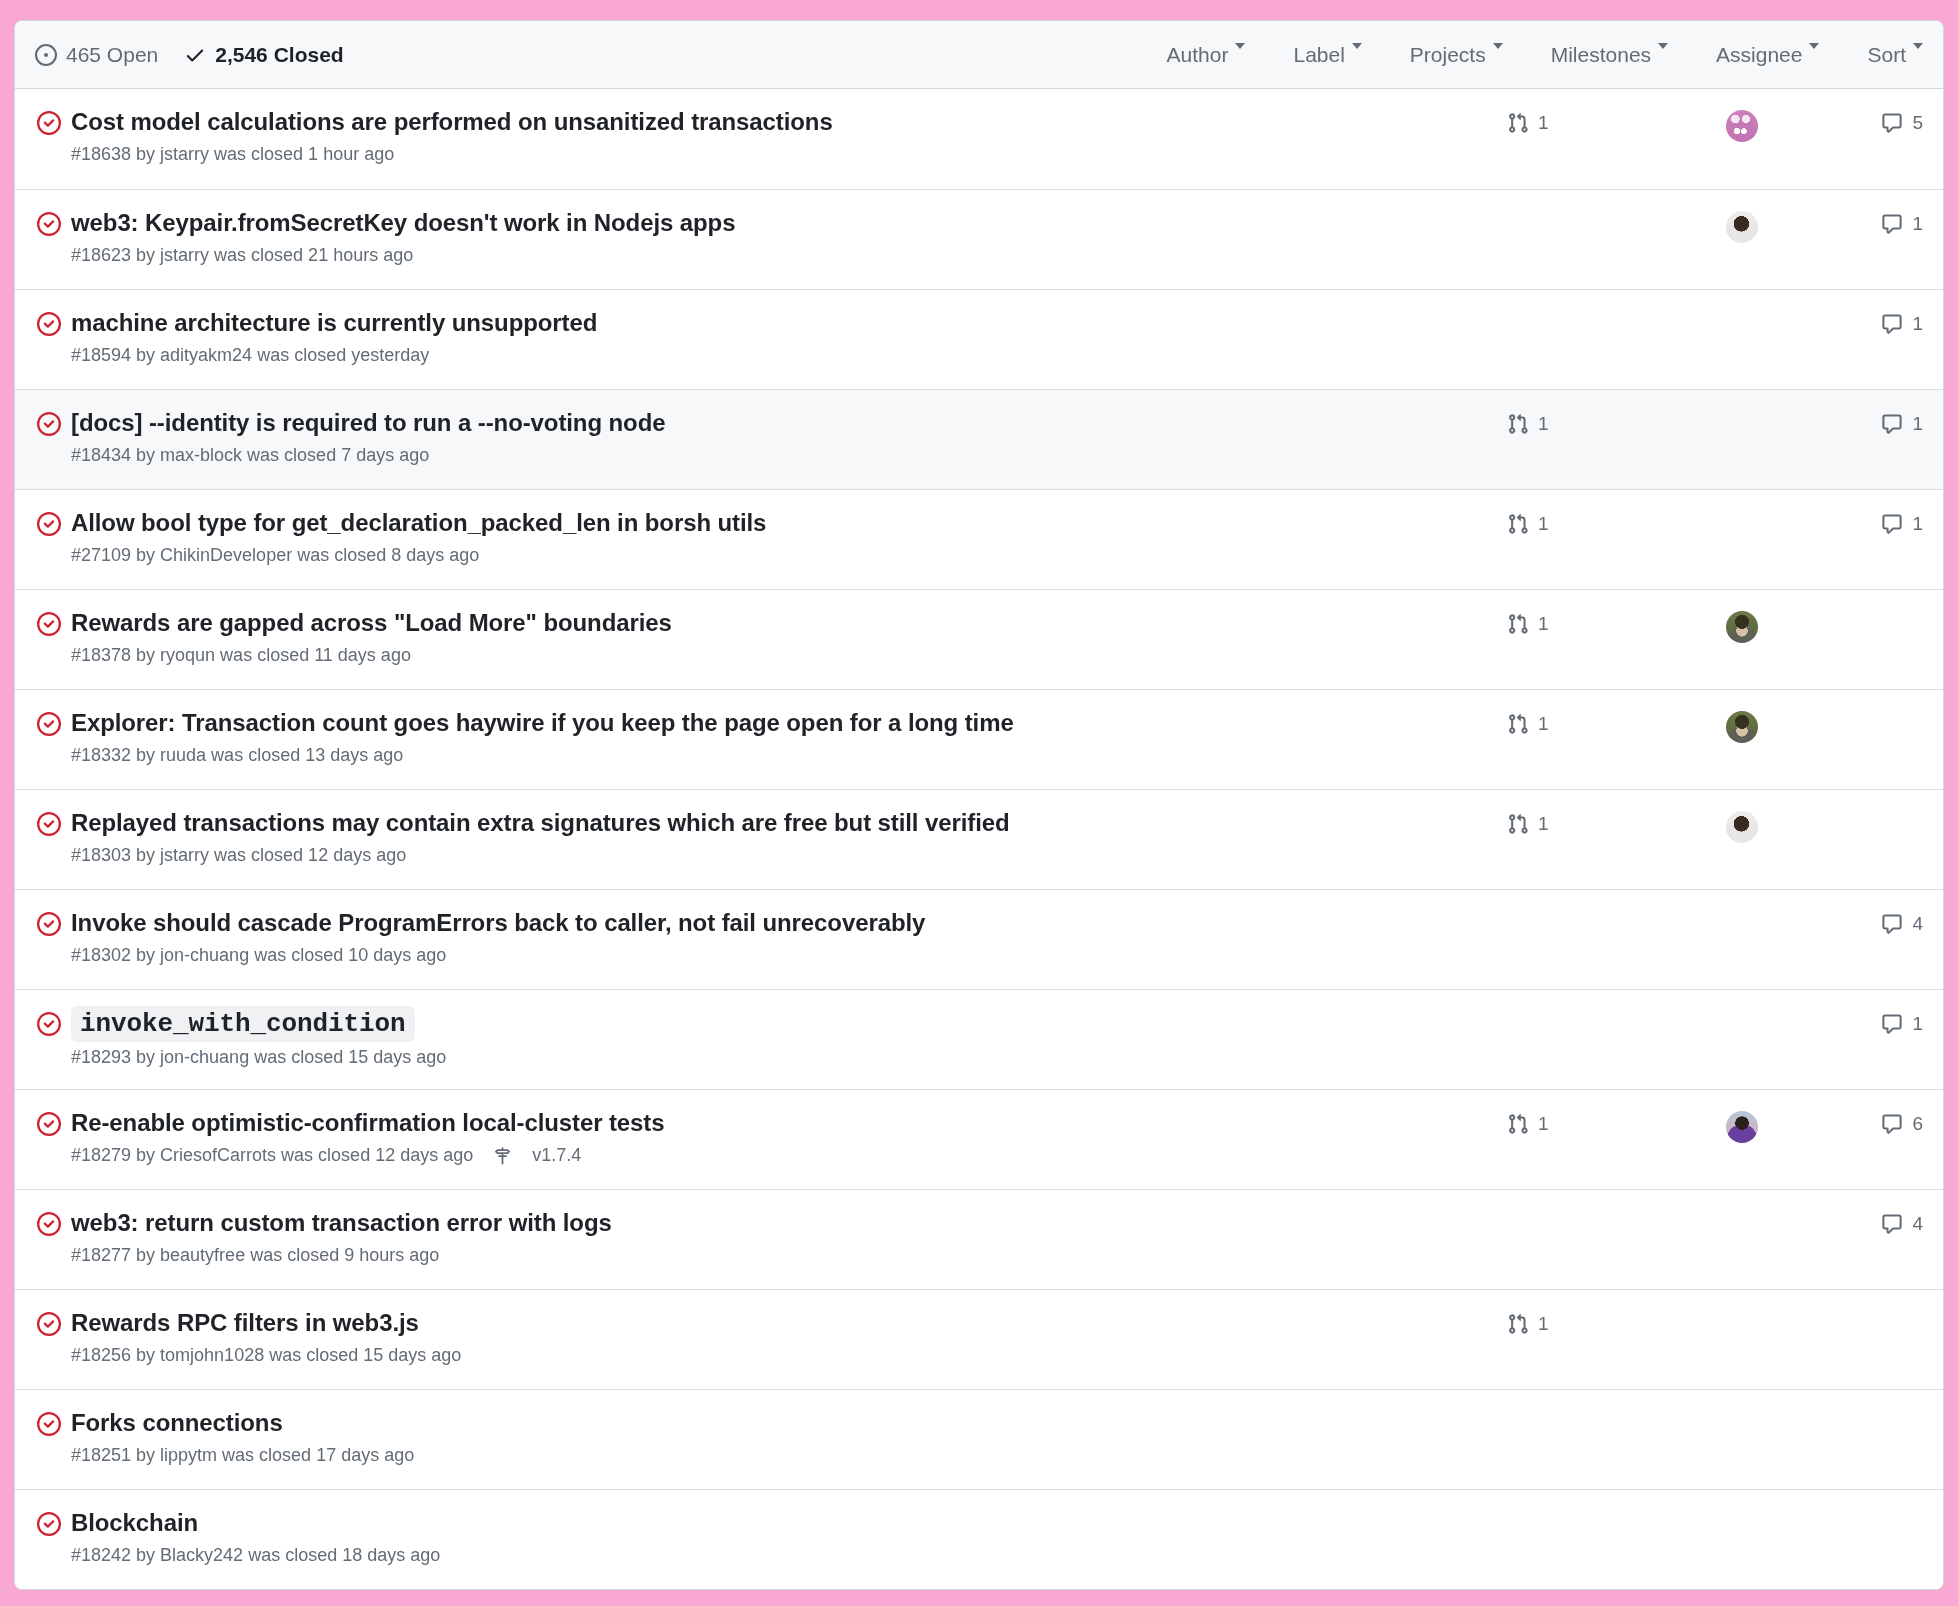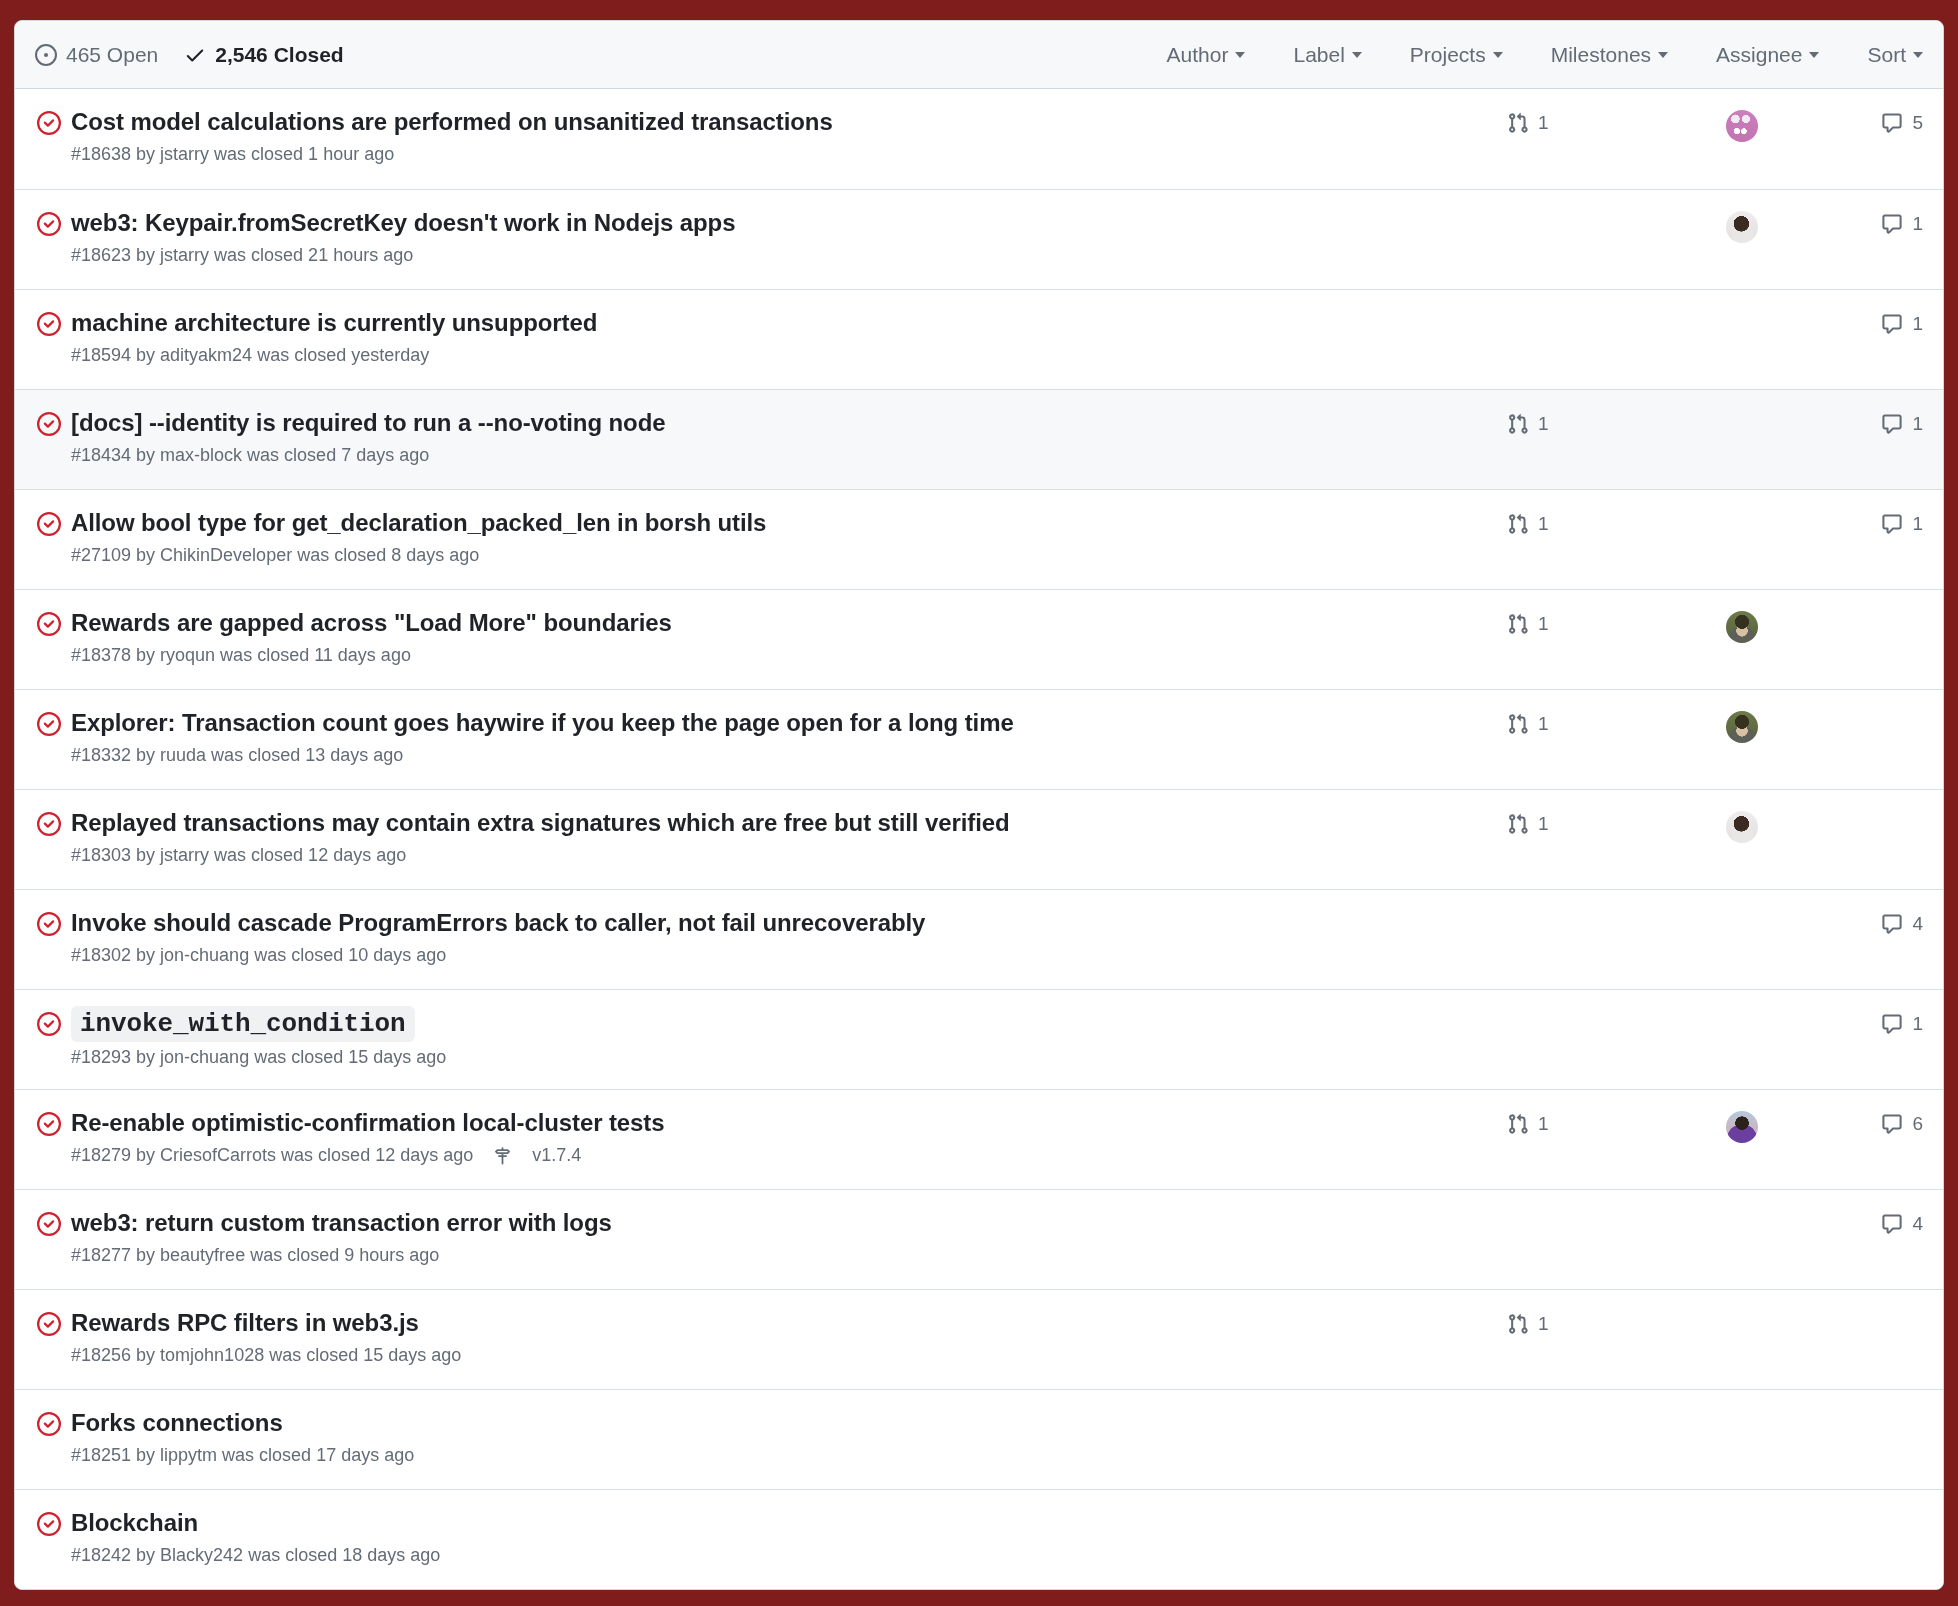--- a/index.html
+++ b/index.html
@@ -6,21 +6,21 @@
   html, body {
     margin: 0; padding: 0;
     background: #ffffff;
     font-family: "Liberation Sans", sans-serif;
     -webkit-font-smoothing: antialiased;
   }
   #page {
     width: 1958px;
     height: 1606px;
     position: relative;
-    background: #7f1d1d;
+    background: #f9a8d4;
     overflow: hidden;
   }
 
   .issues-box {
     position: absolute;
     left: 14px;
     top: 20px;
     width: 1930px;
     border: 1px solid #d0d7de;
     border-radius: 8px;
@@ -55,21 +55,21 @@
   .state-item.active { color: #1f2328; font-weight: bold; }
   .state-item svg { display: block; }
 
   .header-filters {
     display: flex;
     align-items: center;
     gap: 0px;
   }
   .filter-btn {
     display: flex;
-    align-items: center;
+    align-items: flex-start;
     gap: 7px;
     font-size: 21px;
     color: #636c76;
     cursor: pointer;
     padding: 0 24px;
     white-space: nowrap;
   }
   .caret {
     width: 0; height: 0;
     border-left: 5px solid transparent;

